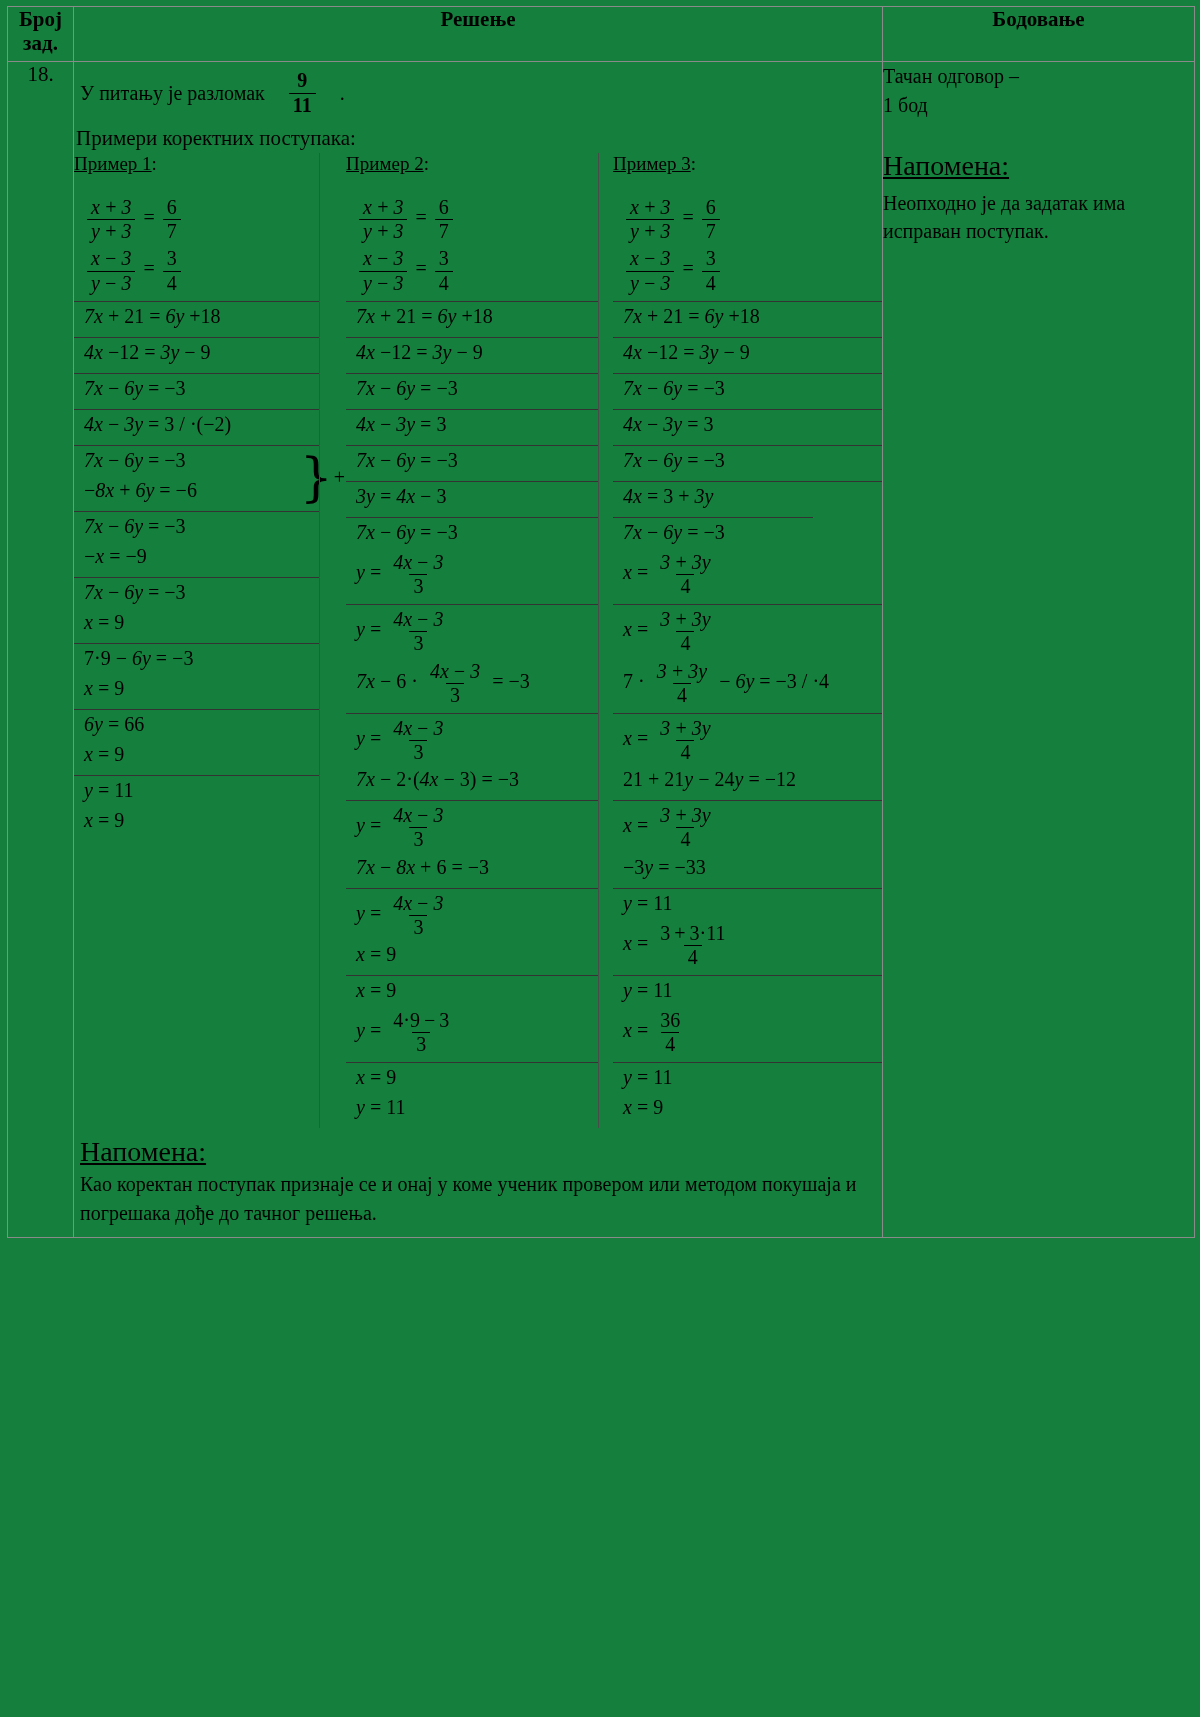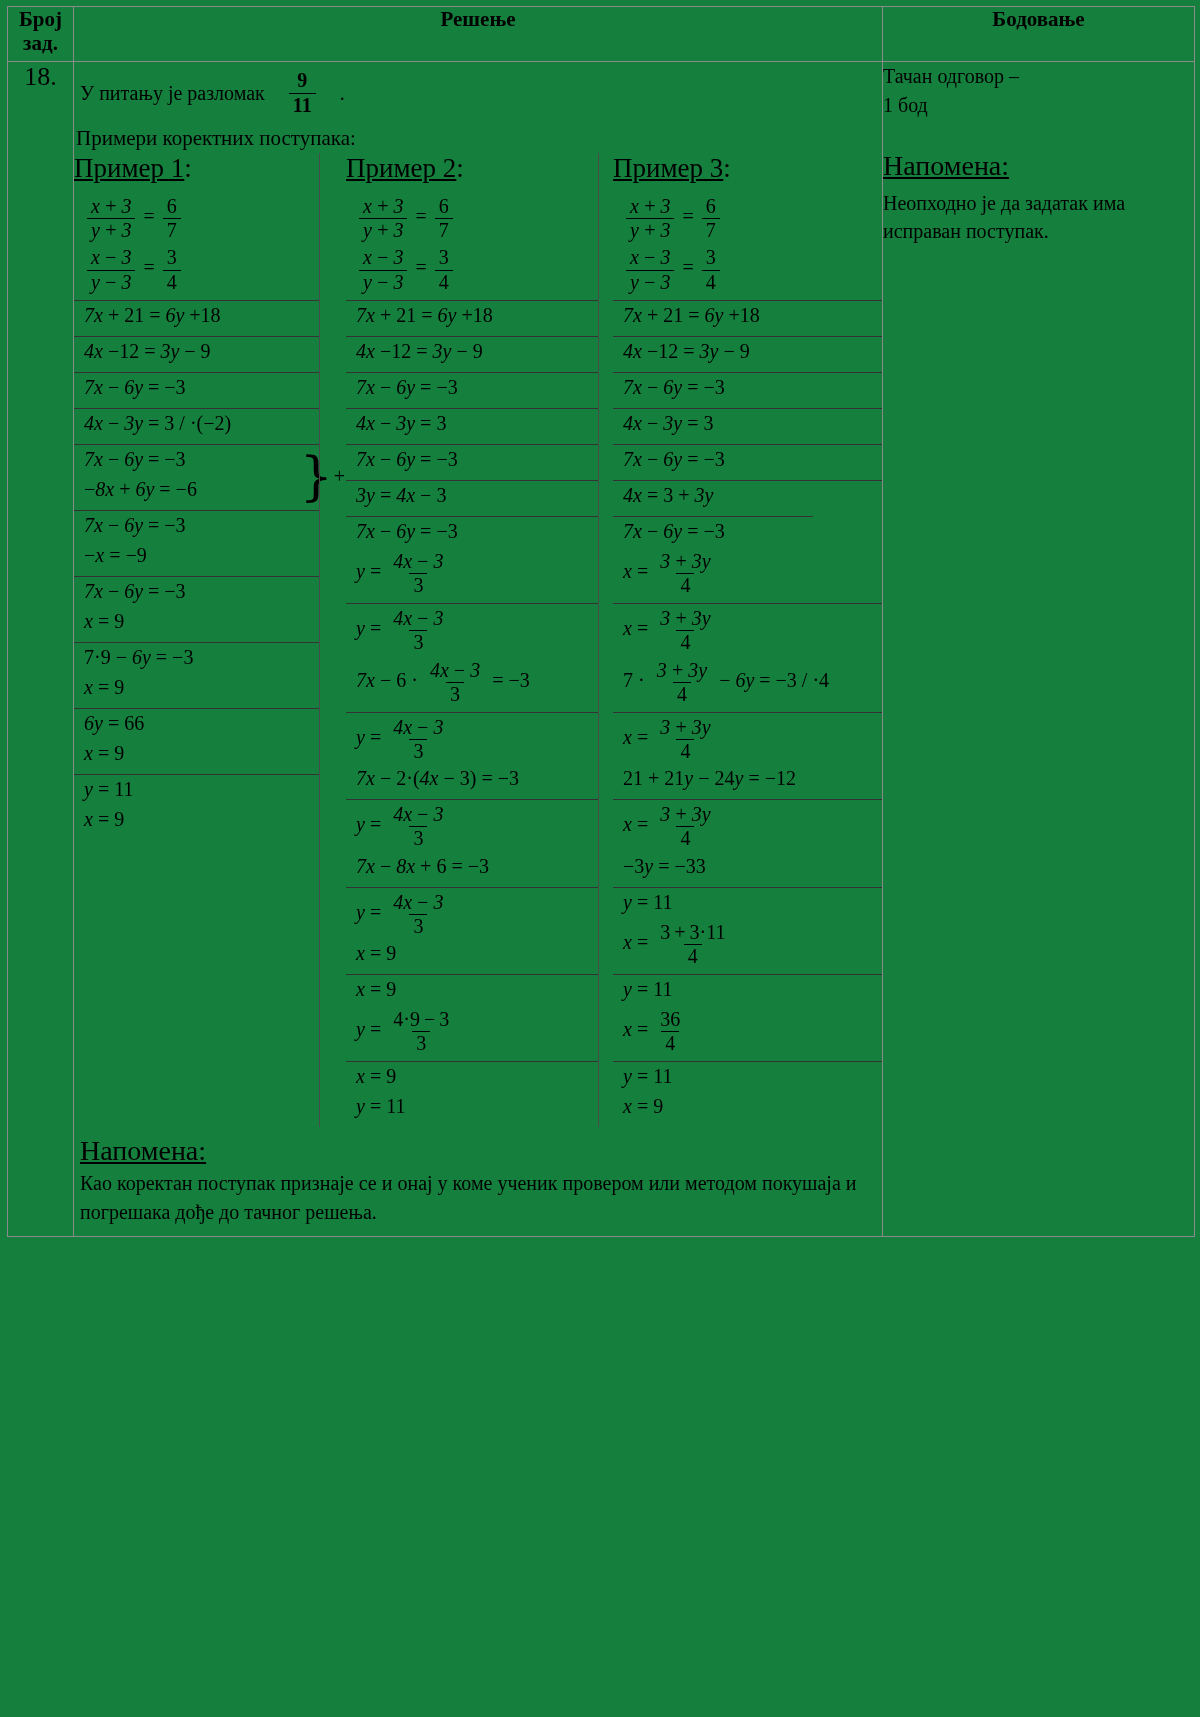--- a/index.html
+++ b/index.html
@@ -38,21 +38,21 @@
     line-height: 1.15;
     height: 54px;
     vertical-align: middle;
   }
   .w-num { width: 65px; }
   .w-sol { width: 808px; }
   .w-pts { width: 311px; }
 
   td.num-cell {
     text-align: center;
-    font-size: 26px;
+    font-size: 21px;
     vertical-align: middle;
   }
   td.sol-cell {
     padding: 8px 10px 6px 12px;
     font-size: 20px;
   }
   td.pts-cell {
     padding: 12px 10px 6px 14px;
     font-size: 20px;
     line-height: 1.45;
@@ -65,21 +65,21 @@
     font-size: 20px;
     margin: 4px 0 2px 6px;
     height: 54px;
   }
   .heading-bold {
     font-weight: normal;
     font-size: 21px;
     margin: 6px 0 2px 2px;
   }
   .underline-head {
-    font-size: 27px;
+    font-size: 19px;
     margin: 0 0 3px 0;
   }
   .underline-head .u { text-decoration: underline; }
 
   .note-title {
     font-weight: normal;
     font-size: 28px;
     text-decoration: underline;
     display: inline-block;
     margin-bottom: 2px;
@@ -107,21 +107,21 @@
     line-height: 1.06;
   }
   .frac > .nm {
     padding: 0 4px 1px 4px;
   }
   .frac > .dn {
     border-top: 1.4px solid #000;
     padding: 1px 4px 0 4px;
   }
 
-  .steps { margin-top: 8px; }
+  .steps { margin-top: 18px; }
   .step-group {
     border-bottom: 1.4px solid #333;
     padding: 1px 0 4px 0;
   }
   .step-group.no-rule { border-bottom: none; }
   .step-line {
     padding: 3px 0 3px 10px;
     min-height: 24px;
   }
 

